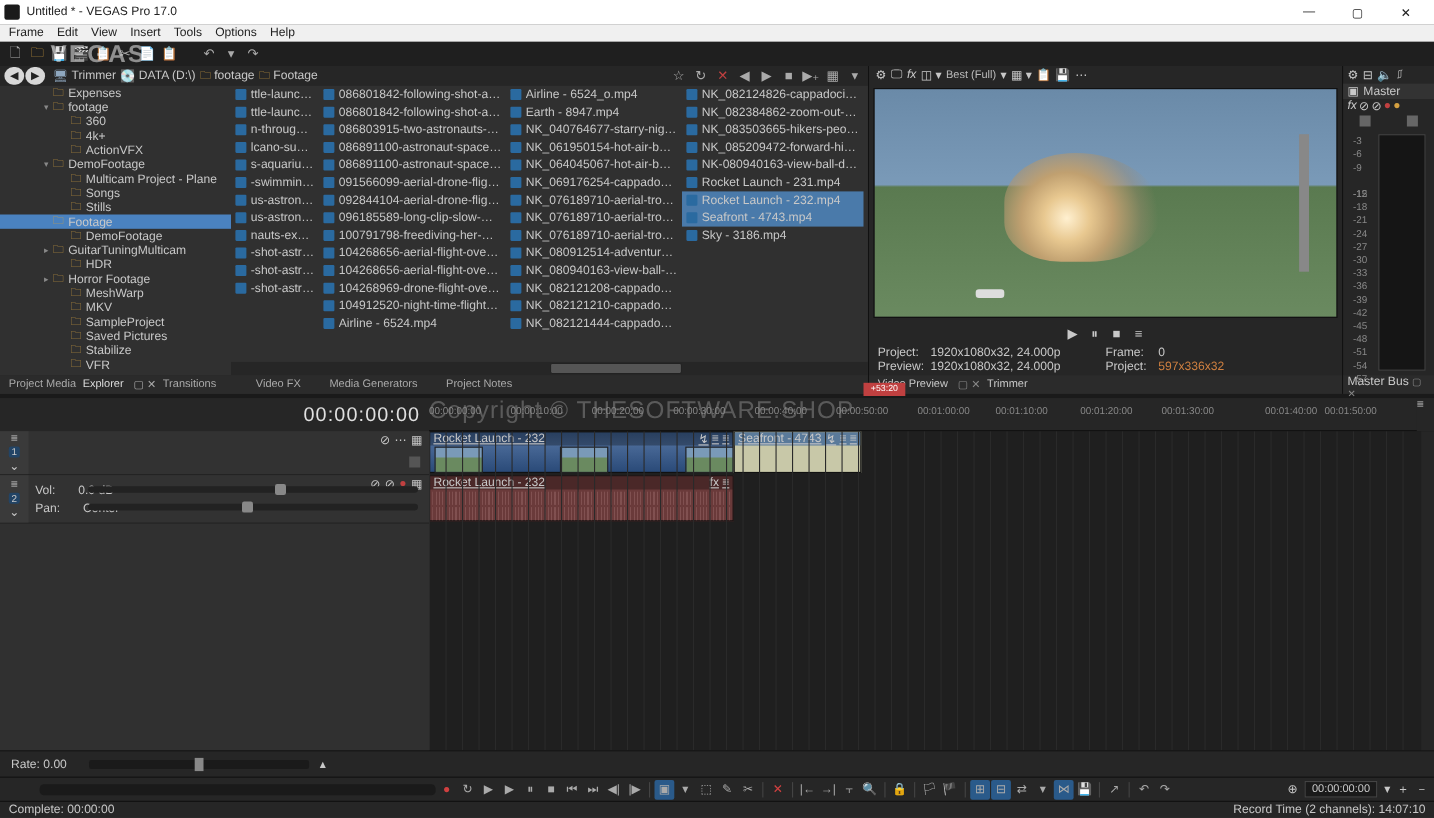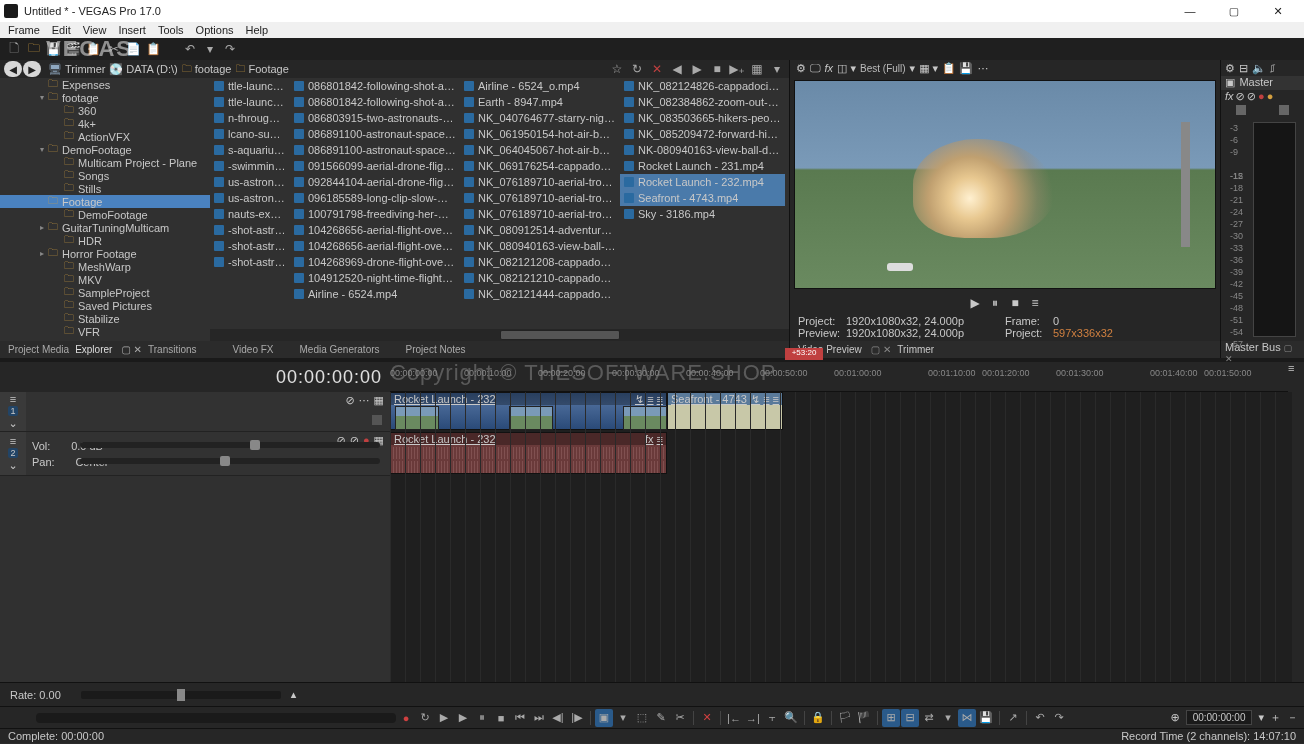--- a/index.html
+++ b/index.html
@@ -600,21 +600,21 @@
   <div class="tl-ticks" id="ticks">
     <div class="watermark">Copyright © THESOFTWARE.SHOP</div>
     <div class="marker" style="left:395px">+53:20</div>
   <div class="tick" style="left: 0px;">00:00:00:00</div>
       <div class="tick" style="left: 74px;">00:00:10:00</div>
       <div class="tick" style="left: 148px;">00:00:20:00</div>
       <div class="tick" style="left: 222px;">00:00:30:00</div>
       <div class="tick" style="left: 296px;">00:00:40:00</div>
       <div class="tick" style="left: 370px;">00:00:50:00</div>
       <div class="tick" style="left: 444px;">00:01:00:00</div>
-      <div class="tick" style="left: 538px;">00:01:10:00</div>
+      <div class="tick" style="left: 515px;">00:01:10:00</div>
       <div class="tick" style="left: 592px;">00:01:20:00</div>
       <div class="tick" style="left: 666px;">00:01:30:00</div>
       <div class="tick" style="left: 760px;">00:01:40:00</div>
       <div class="tick" style="left: 814px;">00:01:50:00</div>
     </div>
   <div style="width:16px;background:#262626"><span>≡</span></div>
 </div>
 
 <div class="tracks">
   <div class="track-hd">

